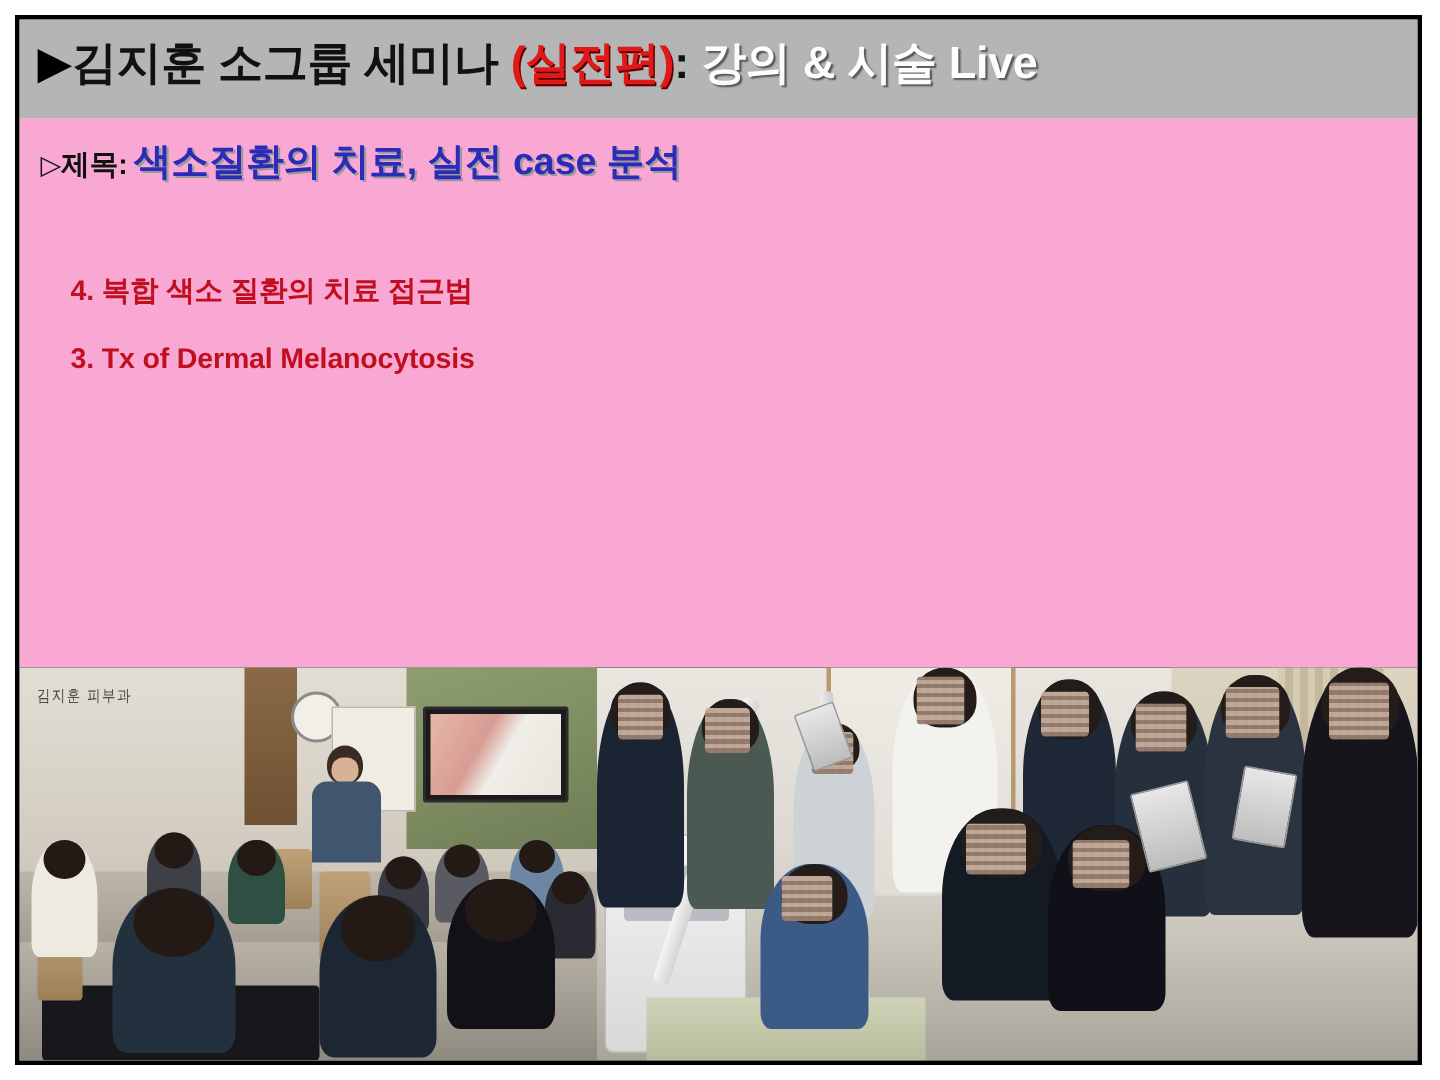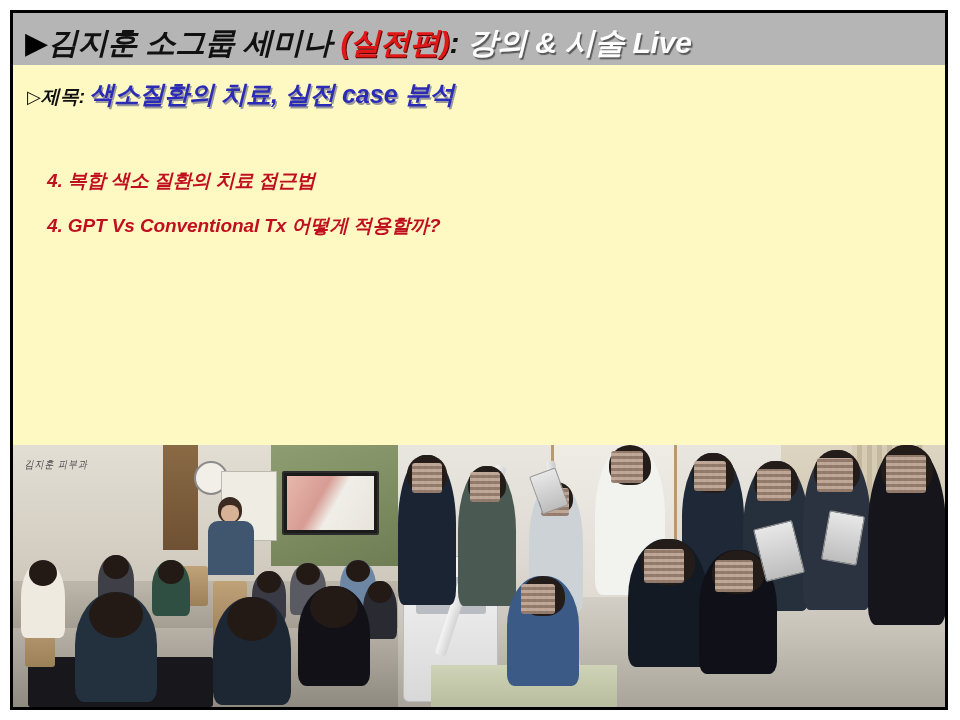--- a/index.html
+++ b/index.html
@@ -26,21 +26,20 @@
   .frame {
     position: absolute;
     left: 10px;
     top: 10px;
     width: 938px;
     height: 700px;
     border: 3px solid #000000;
     box-sizing: border-box;
     background: #e6e6e6;
     overflow: hidden;
-    font-style: italic;
   }
 
   
   .header-band {
     position: absolute;
     left: 0; top: 0;
     width: 100%;
     height: 66px;
     background: #b5b5b5;
     box-sizing: border-box;
@@ -63,24 +62,24 @@
   }
   .t-white {
     color: #fdfdfd;
     text-shadow: 1.5px 1.5px 1px #585858;
   }
 
   
   .body-area {
     position: absolute;
     left: 0;
-    top: 52px;
+    top: 66px;
     width: 100%;
     bottom: 0;
-    background: #fef9c3;
+    background: #f9a8d4;
   }
 
   .subtitle-row {
     position: absolute;
     left: 14px;
     top: 14px;
     white-space: nowrap;
     font-size: 21px;
     font-weight: bold;
     line-height: 30px;
@@ -310,21 +309,21 @@
 
     <div class="body-area">
 
       <div class="subtitle-row">
         <span class="tri">▷</span><span class="lbl-black">제목:</span><span class="subtitle-main">색소질환의 치료, 실전 case 분석</span>
       </div>
 
 
       <div class="agenda">
         <div class="agenda-item">4. 복합 색소 질환의 치료 접근법</div>
-        <div class="agenda-item">4. GPT Vs Conventional Tx 어떻게 적용할까?</div>
+        <div class="agenda-item">3. Tx of Dermal Melanocytosis</div>
       </div>
 
       <div class="photo-strip">
 
         <div class="photo photo-left">
           <div class="pl-bg"></div>
           <div class="pl-wall"></div>
           <div class="pl-wood"></div>
           <div class="pl-green"></div>
           <div class="pl-clock"></div>

